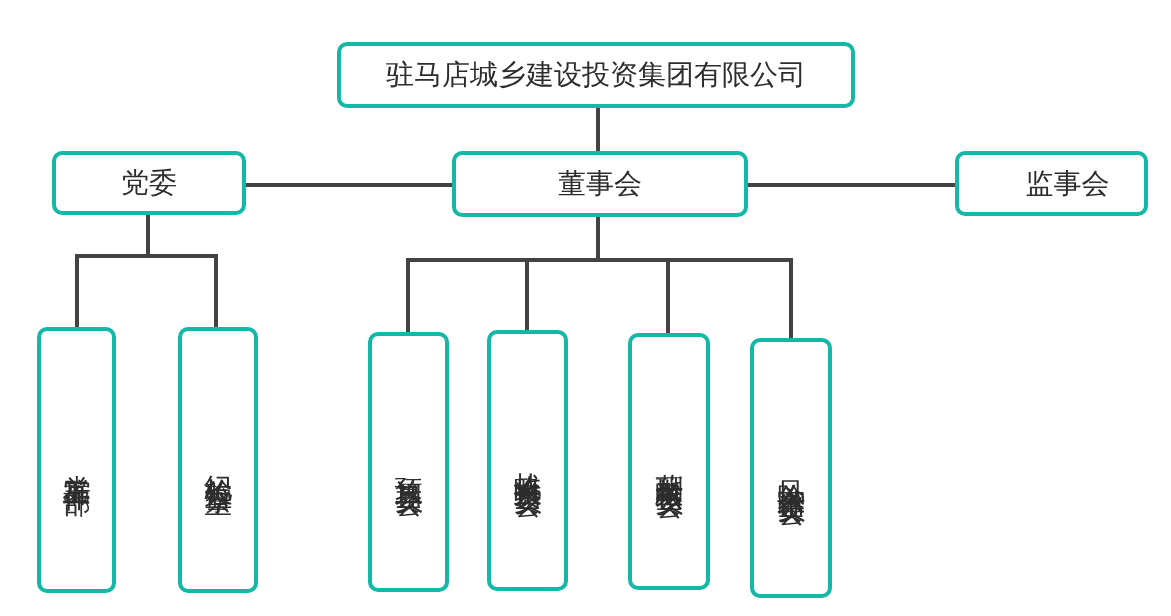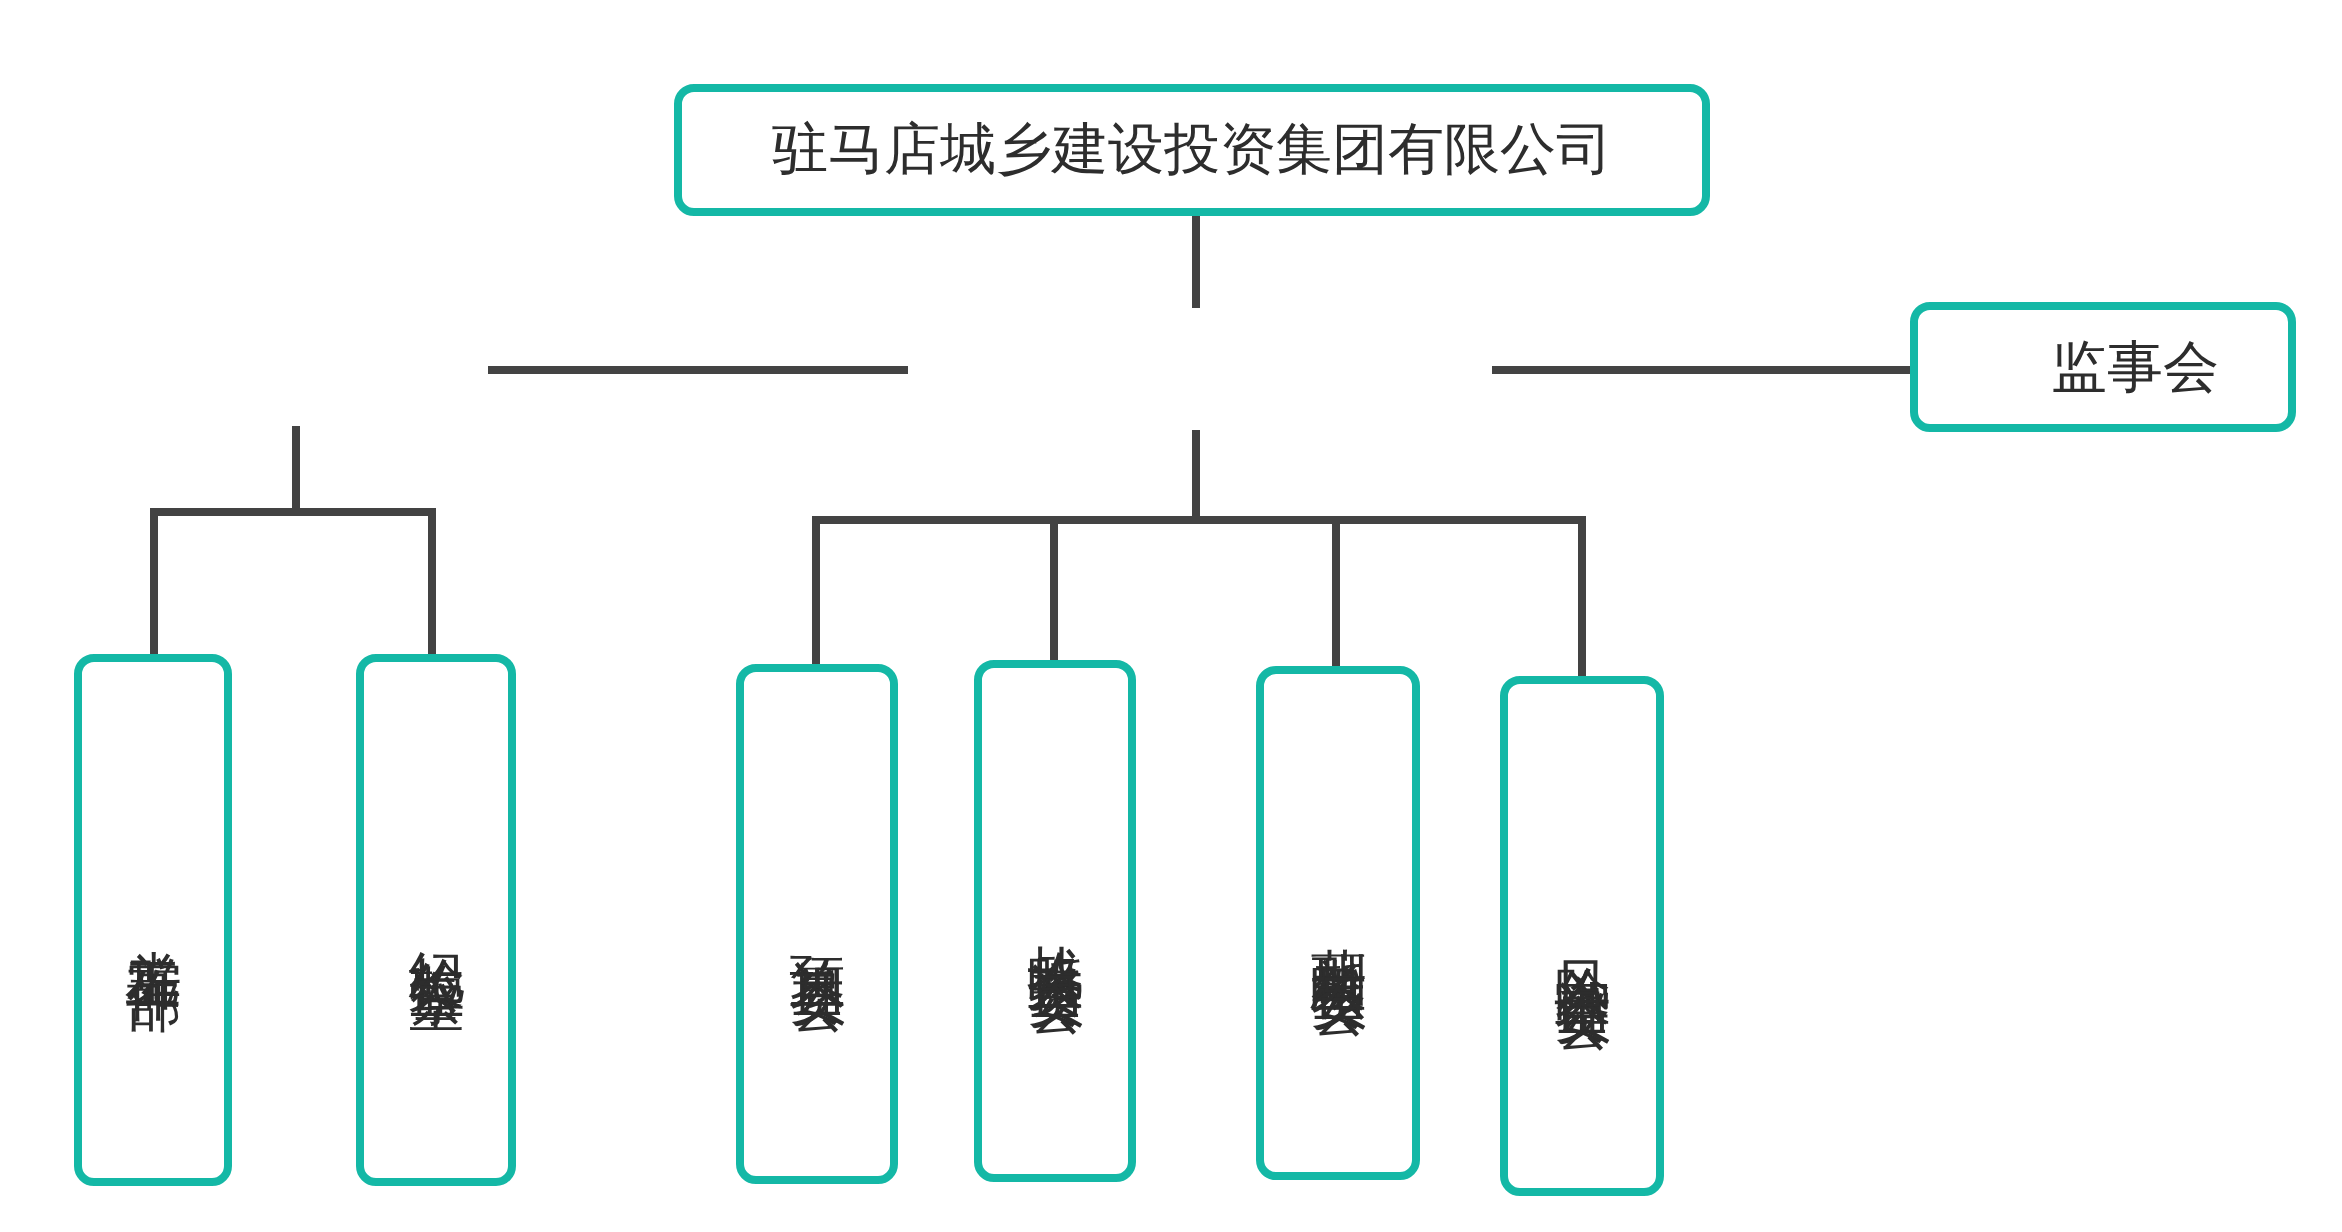--- a/index.html
+++ b/index.html
@@ -62,21 +62,27 @@
   <div class="line" style="left:406px; top:258px; width:387px; height:4px;"></div>
   <div class="line" style="left:406px; top:258px; width:4px; height:76px;"></div>
   <div class="line" style="left:525px; top:258px; width:4px; height:74px;"></div>
   <div class="line" style="left:666px; top:258px; width:4px; height:77px;"></div>
   <div class="line" style="left:789px; top:258px; width:4px; height:82px;"></div>
 
   <div class="node" style="left:337px; top:42px; width:518px; height:66px;">
     <span>驻马店城乡建设投资集团有限公司</span>
   </div>
 
+  <div class="node" style="left:52px; top:151px; width:194px; height:64px;">
+    <span>党委</span>
+  </div>
 
+  <div class="node" style="left:452px; top:151px; width:296px; height:66px;">
+    <span>董事会</span>
+  </div>
 
   <div class="node" style="left:955px; top:151px; width:193px; height:65px;padding-left:32px;">
     <span>监事会</span>
   </div>
 
   <div class="node vertical" style="left:37px; top:327px; width:79px; height:266px;">
     <span>党群工作部</span>
   </div>
 
   <div class="node vertical" style="left:178px; top:327px; width:80px; height:266px;">

